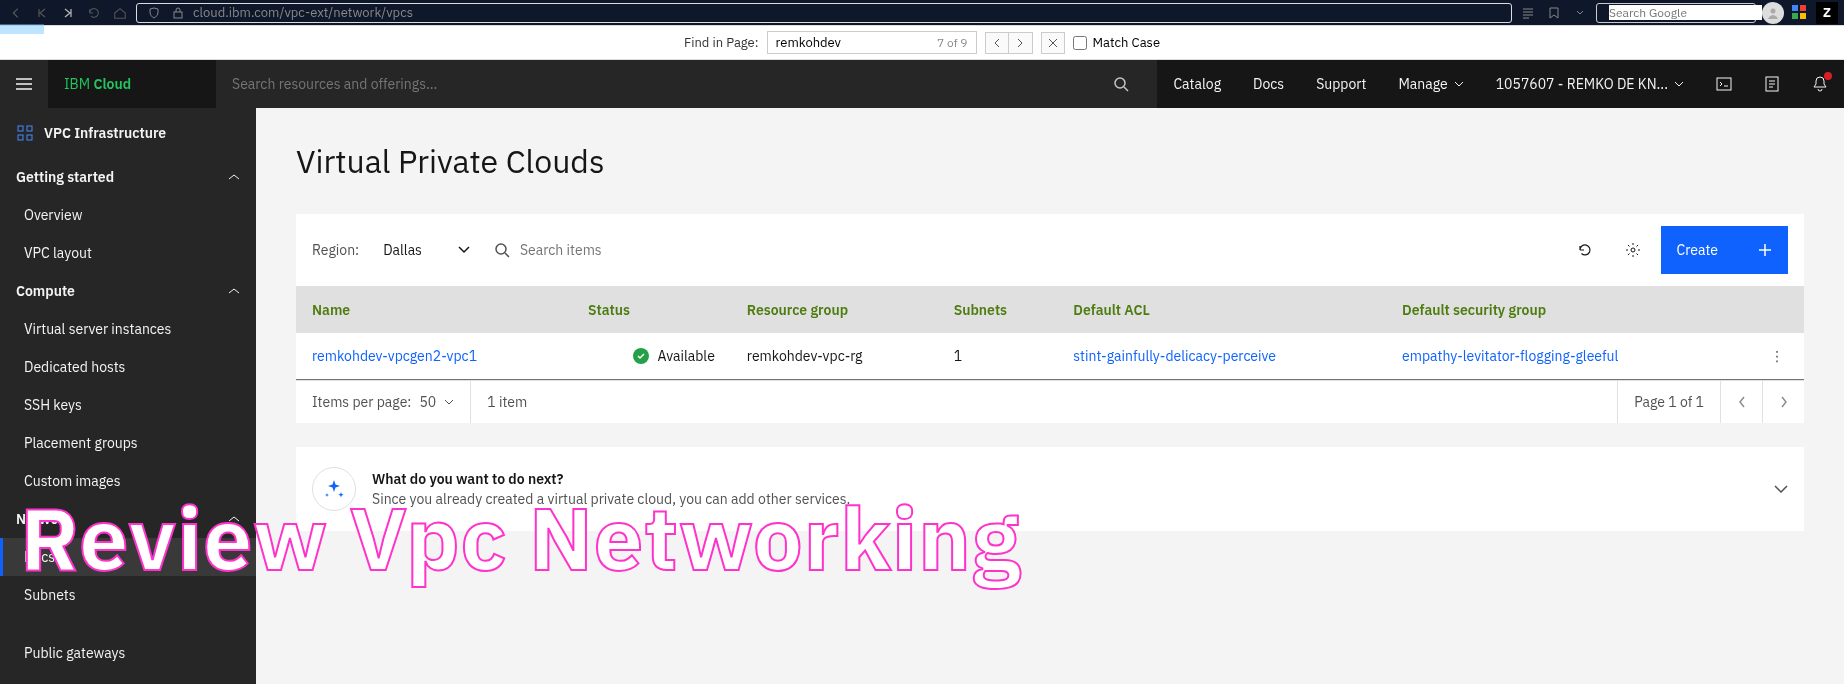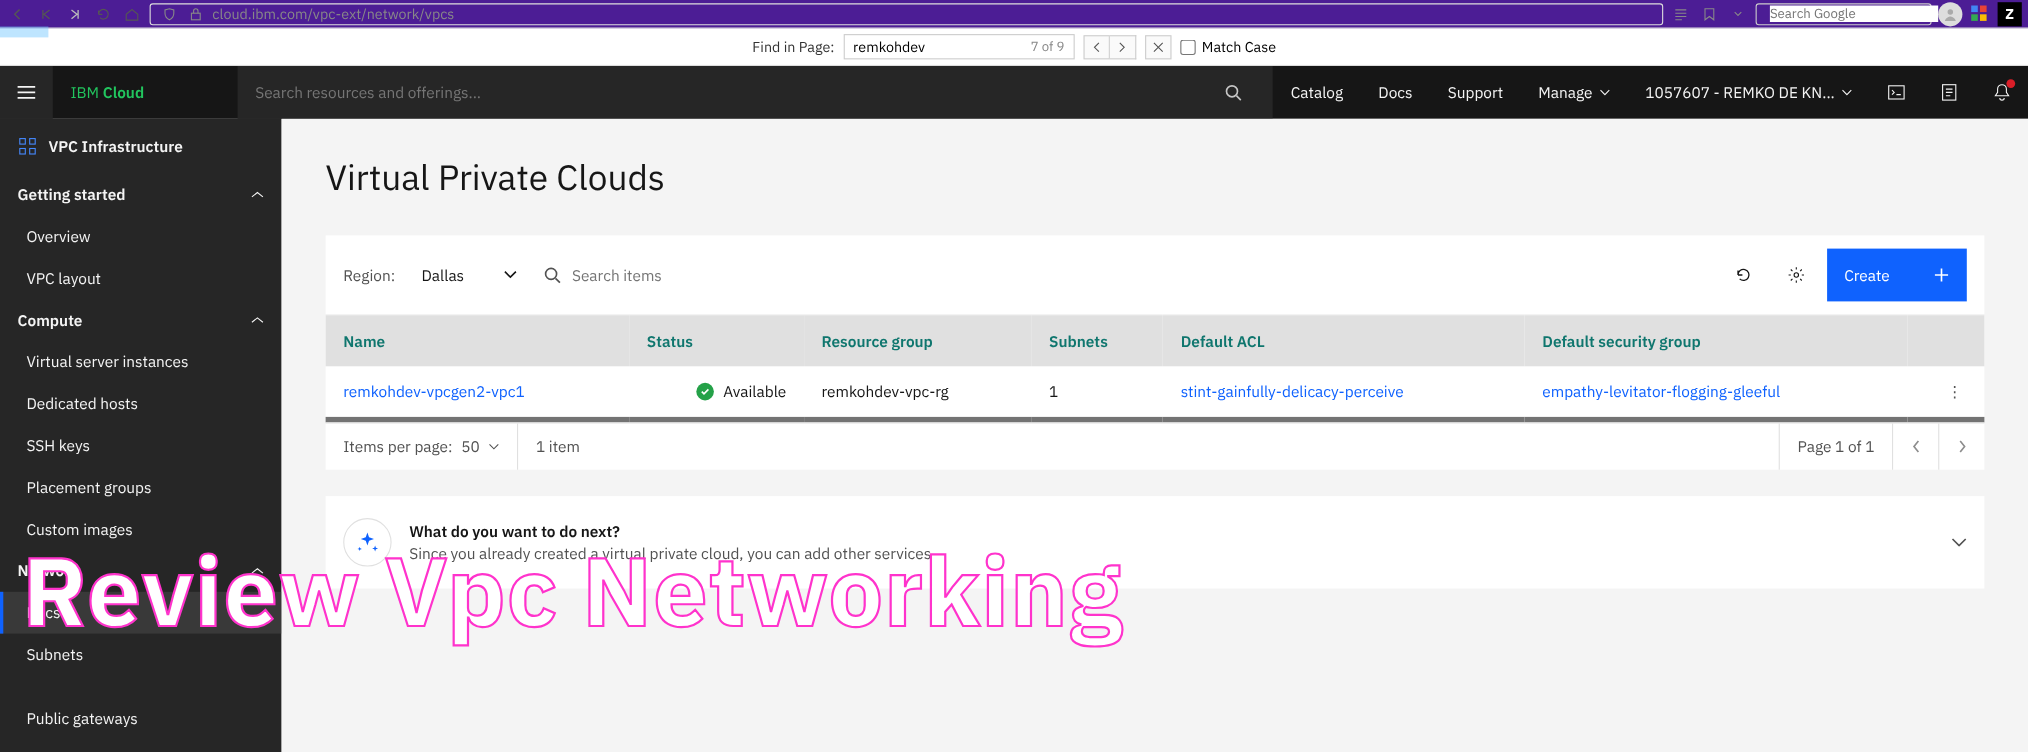--- a/index.html
+++ b/index.html
@@ -1,19 +1,19 @@
 <!DOCTYPE html>
 <html><head>
 <meta charset="utf-8">
 <style>
 * { margin: 0; padding: 0; box-sizing: border-box; font-family: "IBM Plex Sans", -apple-system, BlinkMacSystemFont, "Segoe UI", Helvetica, Arial, sans-serif; }
 body { background: #f4f4f4; width: 1844px; height: 684px; overflow: hidden; position: relative; }
 
 
-.browser-chrome { height: 26px; background: #4c1d95; border-bottom: 1px solid #ddd; display: flex; align-items: center; padding: 0 6px; gap: 6px; font-size: 12px; }
+.browser-chrome { height: 26px; background: #0f172a; border-bottom: 1px solid #ddd; display: flex; align-items: center; padding: 0 6px; gap: 6px; font-size: 12px; }
 .nav-btn { width: 20px; height: 20px; display: flex; align-items: center; justify-content: center; color: #555; cursor: pointer; }
 .url-bar { flex: 1; display: flex; align-items: center; gap: 6px; border: 1px solid #ddd; border-radius: 3px; height: 20px; padding: 0 8px; color: #555; }
 .url-btn { width: 18px; height: 18px; display:flex; align-items:center; justify-content:center; color:#888; }
 .url-text { color: #888; font-size: 13px; flex:1; }
 .chrome-icn { width: 20px; height: 20px; display:flex; align-items:center; justify-content:center; color:#555; }
 .search-google { border:1px solid #ccc; border-radius:3px; height:20px; display:flex; align-items:center; padding:0 6px; gap:6px; width:160px; }
 .search-google input { border:none; outline:none; font-size:12px; flex:1; }
 .avatar-circle { width:22px; height:22px; border-radius:50%; background:#ddd; display:flex; align-items:center; justify-content:center; }
 .puzzle { width:20px; height:20px; }
 .z-badge { width:22px; height:22px; background:#000; color:#fff; font-weight:bold; display:flex; align-items:center; justify-content:center; font-size:13px; }
@@ -62,22 +62,22 @@
 .region-label { font-size:14px; color:#525252; }
 .region-select { display:flex; align-items:center; gap:36px; color:#161616; font-size:14px; cursor:pointer; }
 .toolbar-search { display:flex; align-items:center; gap:10px; flex:1; color:#525252; }
 .toolbar-search input { border:none; outline:none; font-size:14px; width:200px; }
 .toolbar-icons { display:flex; align-items:center; gap:8px; }
 .tool-icn { width:40px; height:40px; display:flex; align-items:center; justify-content:center; cursor:pointer; color:#161616; }
 .create-btn { background:#0f62fe; color:#fff; height:48px; display:flex; align-items:center; padding:0 16px; gap:40px; cursor:pointer; font-size:14px; }
 
 
 table { width:100%; border-collapse:collapse; font-size:14px; }
-thead th { text-align:left; padding:14px 16px; background:#e0e0e0; color:#0f766e; font-weight:600; border-top:1px solid #e0e0e0; }
-tbody td { padding:14px 16px; border-bottom:5px solid #737373; color:#161616; }
+thead th { text-align:left; padding:14px 16px; background:#e0e0e0; color:#4d7c0f; font-weight:600; border-top:1px solid #e0e0e0; }
+tbody td { padding:14px 16px; border-bottom:1px solid #737373; color:#161616; }
 .link { color:#0f62fe; cursor:pointer; }
 .status-cell { display:flex; align-items:center; gap:8px;justify-content:flex-end; }
 .status-dot { width:16px; height:16px; border-radius:50%; background:#24a148; display:flex; align-items:center; justify-content:center; }
 .row-actions { text-align:right; color:#525252; cursor:pointer; padding-right:20px; }
 
 
 .pagination { display:flex; align-items:center; justify-content:space-between; border-top:1px solid #e0e0e0; font-size:14px; color:#525252; }
 .pg-left { display:flex; align-items:center; }
 .pg-cell { padding:12px 16px; border-right:1px solid #e0e0e0; display:flex; align-items:center; gap:8px; }
 .pg-right { display:flex; align-items:center; }

